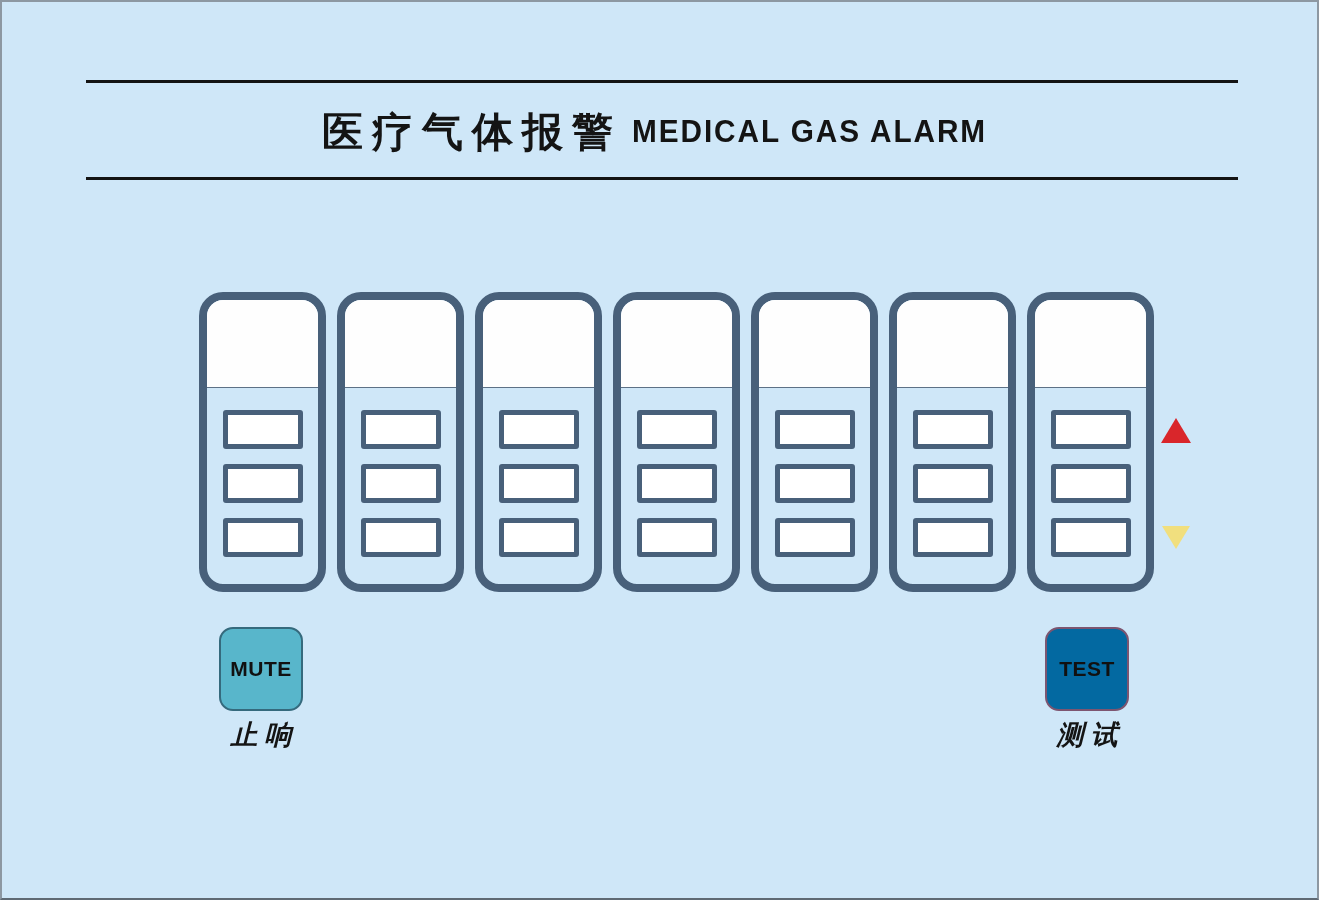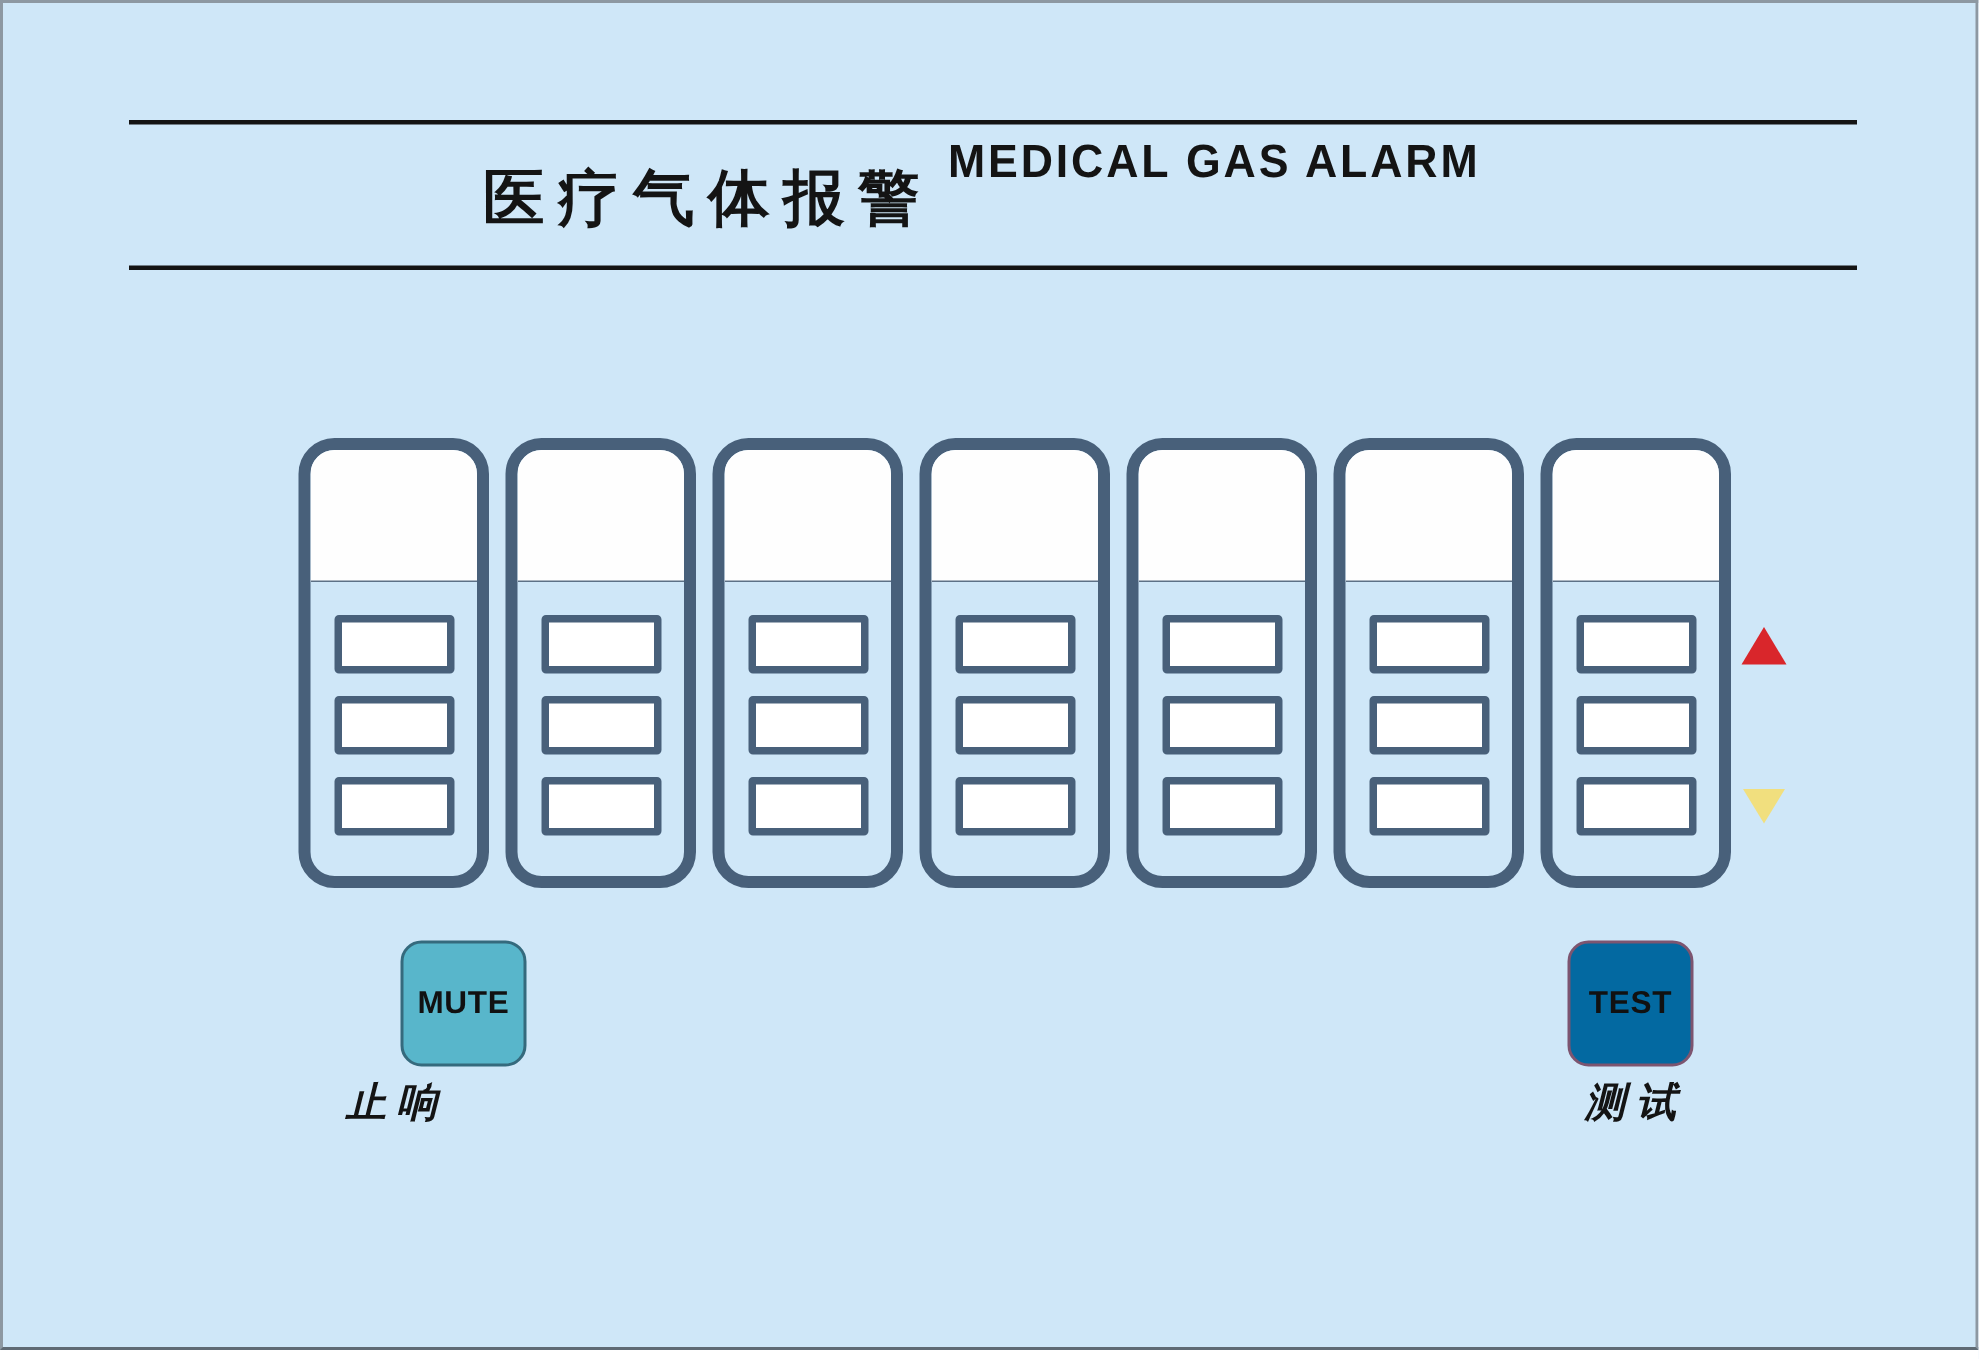--- a/index.html
+++ b/index.html
@@ -40,21 +40,21 @@
   .rule-bottom { top: 175px; }
   
   .title-wrap {
     position: absolute;
     left: 84px;
     top: 88px;
     width: 1152px;
     height: 84px;
     display: flex;
     justify-content: center;
-    align-items: flex-start;
+    align-items: center;
     white-space: nowrap;
   }
   .title-zh {
     font-size: 41px;
     font-weight: bold;
     color: #141414;
     letter-spacing: 9px;
     line-height: 84px;
   }
   .title-en {
@@ -137,21 +137,20 @@
     font-weight: bold;
     color: #111111;
     letter-spacing: 0.5px;
     cursor: pointer;
     padding: 0;
   }
   .btn-mute {
     left: 217px;
     background: #58b6cb;
     border: 2px solid #356a7d;
-    margin-left: 48px;
   }
   .btn-test {
     left: 1043px;
     background: #0369a1;
     border: 2px solid #7d5570;
   }
   .btn-caption {
     position: absolute;
     top: 715px;
     width: 84px;

